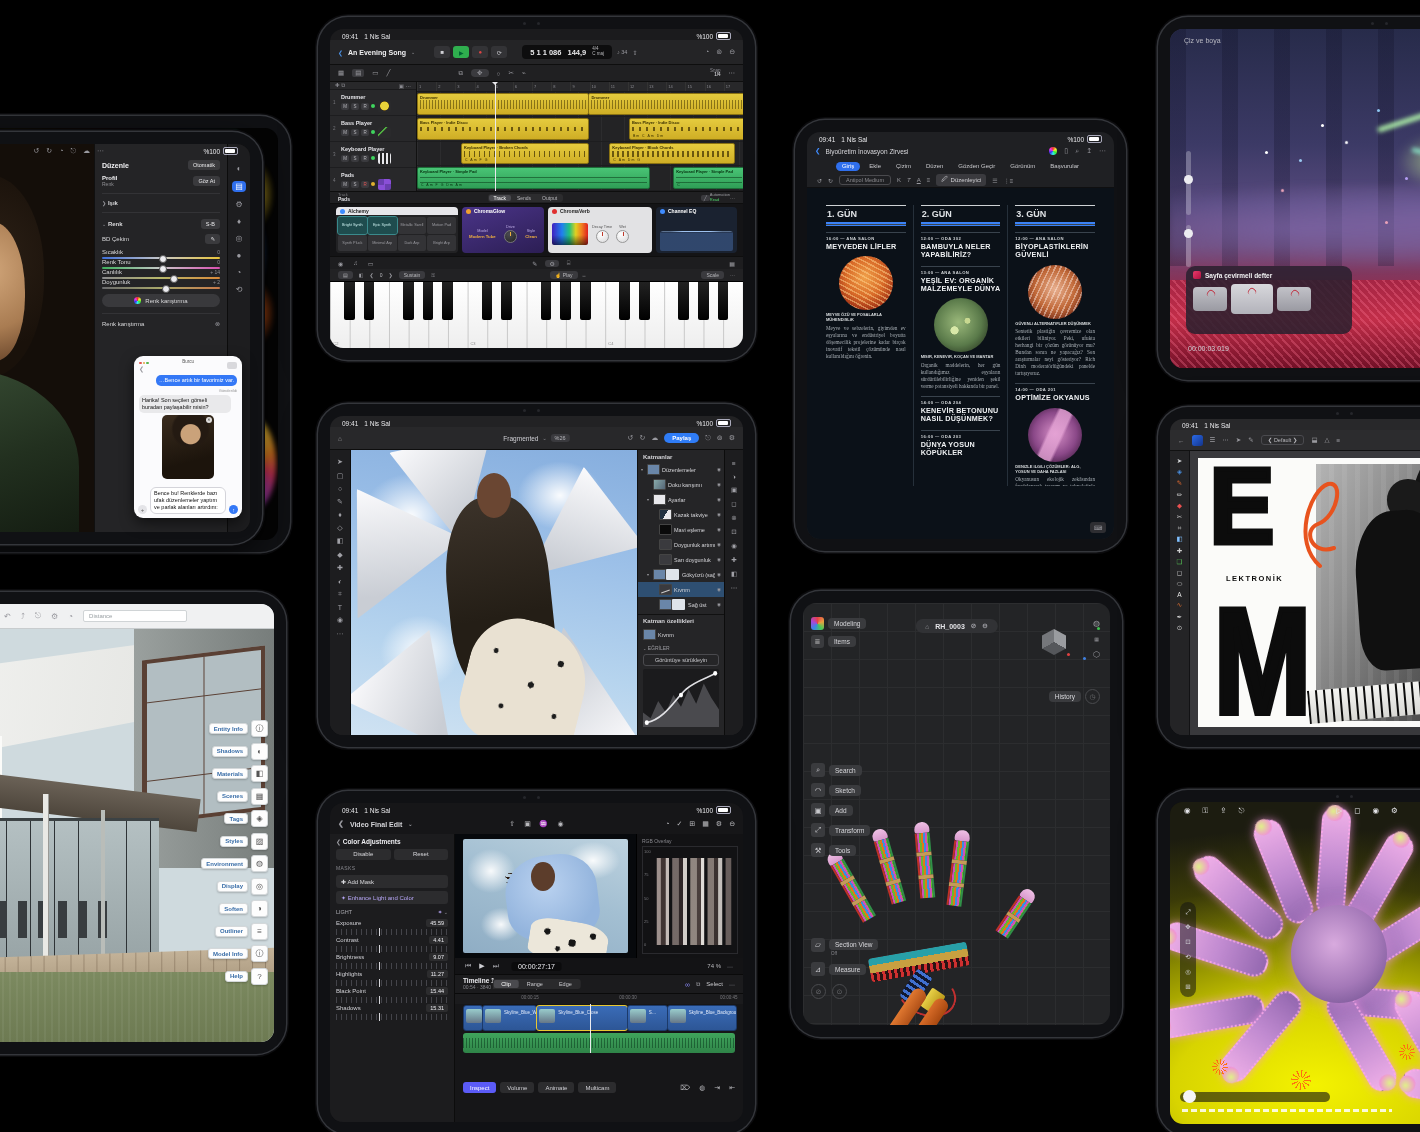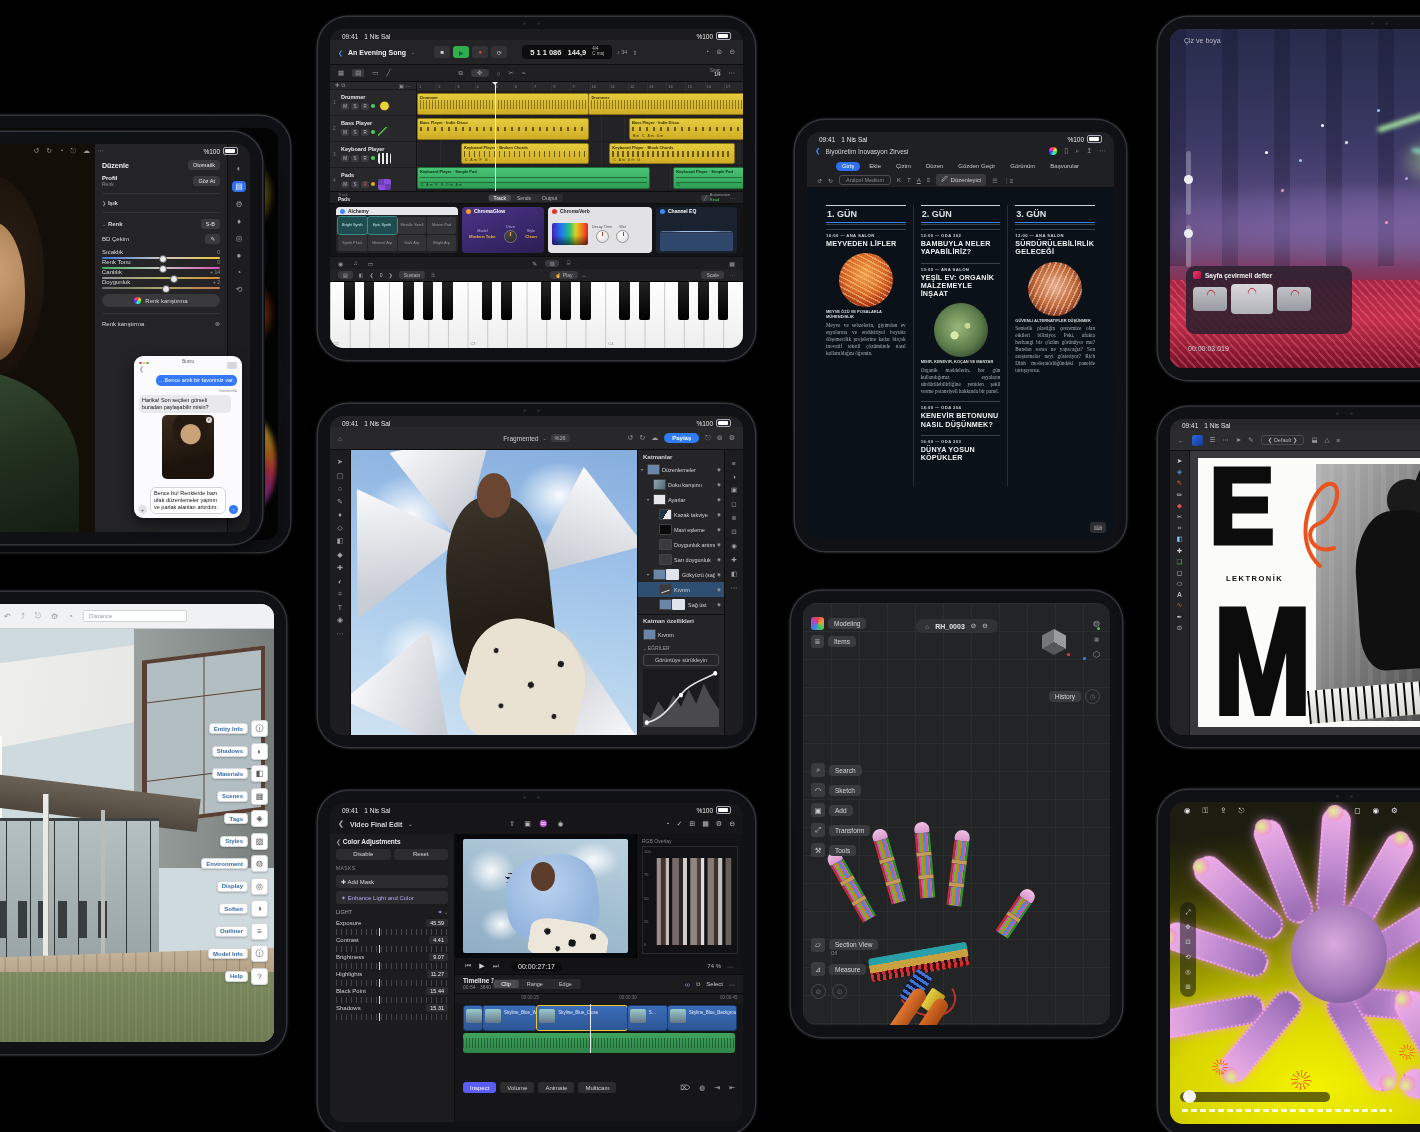--- a/index.html
+++ b/index.html
@@ -169,21 +169,21 @@
   .pg-fmt{height:14px;display:flex;align-items:center;gap:6px;padding:0 10px;color:#77777c;font-size:6px;border-bottom:1px solid #0f0f10}
   .pg-font{border:1px solid #4a4a4e;border-radius:3px;padding:1px 6px;color:#8a8a8e;font-size:5.5px}
   .pg-edit{background:#3a3a3e;border-radius:3px;padding:1px 5px;color:#d0d0d4;display:flex;gap:3px;align-items:center}
   .pg-doc{flex:1;background:#0b1118;padding:10px 12px 8px;color:#dfe2e5;overflow:hidden;position:relative}
   .pg-titlerow{display:flex;align-items:flex-end;gap:6px}
   .pg-title{font-family:"Liberation Serif",serif;font-weight:bold;font-size:41px;line-height:.85;letter-spacing:-1px;color:#f2f3f4;white-space:nowrap}
   .pg-subtitle{margin-left:-54px;font-size:5.5px;font-weight:bold;letter-spacing:.5px;border-top:1px solid #e8e8e8;border-bottom:1px solid #e8e8e8;padding:1.5px 0;white-space:nowrap}
   .pg-cols{display:flex;gap:0;margin-top:7px;height:calc(100% - 52px)}
   .pg-col{flex:1;padding:0 7px;overflow:hidden}
   .pg-col+.pg-col{border-left:1px solid #26303a}
-  .pg-day{font-size:9px;font-weight:bold;border-top:1px solid #cfd2d4;border-bottom:1px solid #3b82f6;padding:3px 1px;position:relative}
+  .pg-day{font-size:9px;font-weight:bold;border-top:1px solid #cfd2d4;border-bottom:4px solid #3b82f6;padding:3px 1px;position:relative}
   .pg-day::after{content:"";position:absolute;left:0;right:0;bottom:-3px;height:1px;background:#39434d}
   .pg-blk{margin-top:6px}
   .pg-time{font-size:4.2px;font-weight:bold;color:#cfd3d6;letter-spacing:.4px;border-top:1px solid #39434d;padding-top:3px}
   .pg-btitle{font-size:7.2px;font-weight:bold;letter-spacing:.2px;line-height:1.15;margin-top:2px;color:#eef0f2}
   .pg-img{display:none;width:54px;height:54px;border-radius:50%;margin:5px auto 3px}
   .pg-cap{font-size:4px;font-weight:bold;color:#d8dcde;margin-top:2px;line-height:1.2}
   .pg-cap:empty,.pg-body:empty{display:none}
   .pg-body{font-family:"Liberation Serif",serif;font-size:5.2px;color:#a9b0b6;line-height:1.35;margin-top:2px;text-align:justify}
   .img-petri{display:block;background:radial-gradient(circle 5px at 62% 58%,#3f6fb8 60%,transparent 65%),radial-gradient(circle 4px at 30% 40%,#4a7ac0 60%,transparent 66%),radial-gradient(circle 6px at 48% 74%,#35608f 60%,transparent 66%),radial-gradient(circle at 32% 30%,#eaf2f8,#c2d6e8 38%,#8fb4d4 62%,#49648c 86%,#2c3a56)}
   .img-fiber{display:block;background:repeating-linear-gradient(28deg,rgba(255,210,140,.5) 0 1.5px,transparent 1.5px 4.5px),radial-gradient(circle at 48% 40%,#f0a04a,#d86a28 45%,#a83818 72%,#581808)}
@@ -941,21 +941,21 @@
             <div class="pg-day">2. GÜN</div>
             <div>
 
             <div class="pg-blk">
                 <div class="pg-time">12:00 — ODA 302</div>
                 <div class="pg-btitle">BAMBUYLA NELER YAPABİLİRİZ?</div>
 
               </div>
                 <div class="pg-blk">
                 <div class="pg-time">13:00 — ANA SALON</div>
-                <div class="pg-btitle">YEŞİL EV: ORGANİK MALZEMEYLE İNŞAAT</div>
+                <div class="pg-btitle">YEŞİL EV: ORGANİK MALZEMEYLE DÜNYA</div>
                 <div class="pg-img img-mold"></div>
                 <div class="pg-cap">MISIR, KENEVİR, KOÇAN VE MANTAR</div>
                 <div class="pg-body">Organik maddelerin, her gün kullandığımız eşyaların sürdürülebilirliğine yeniden şekil verme potansiyeli hakkında bir panel.</div>
               </div>
                 <div class="pg-blk">
                 <div class="pg-time">14:00 — ODA 204</div>
                 <div class="pg-btitle">KENEVİR BETONUNU NASIL DÜŞÜNMEK?</div>
 
               </div>
                 <div class="pg-blk">
@@ -964,24 +964,31 @@
 
               </div>
               </div>
           </div>
           <div class="pg-col">
             <div class="pg-day">3. GÜN</div>
             <div>
 
             <div class="pg-blk">
                 <div class="pg-time">12:00 — ANA SALON</div>
-                <div class="pg-btitle">SÜRDÜRÜLEBİLİRLİK GELECEĞİ</div>
+                <div class="pg-btitle">BİYOPLASTİKLERİN GÜVENLİ</div>
                 <div class="pg-img img-coral"></div>
                 <div class="pg-cap">GÜVENLİ ALTERNATİFLER DÜŞÜNMEK</div>
                 <div class="pg-body">Sentetik plastiğin çevremize olan etkileri biliniyor. Peki, ufukta herhangi bir çözüm görünüyor mu? Bundan sonra ne yapacağız? Son araştırmalar neyi gösteriyor? Rich Dinh moderatörlüğündeki panelde tartışıyoruz.</div>
+              </div>
+                <div class="pg-blk">
+                <div class="pg-time">14:00 — ODA 201</div>
+                <div class="pg-btitle">OPTİMİZE OKYANUS</div>
+                <div class="pg-img img-algae"></div>
+                <div class="pg-cap">DENİZLE İLGİLİ ÇÖZÜMLER: ALG, YOSUN VE DAHA FAZLASI</div>
+                <div class="pg-body">Okyanusun ekolojik zekâsından faydalanarak tasarım ve teknolojiyle ilgili çözümler üzerine bir konuşma.</div>
               </div>
               </div>
           </div>
         </div>
         <div class="pg-kbd">⌨</div>
       </div>
     </div>
   </div>
 
   <div class="ipad ls" id="dev-dr" style="left:1158px;top:17px;width:430px;height:339px;z-index:2">

